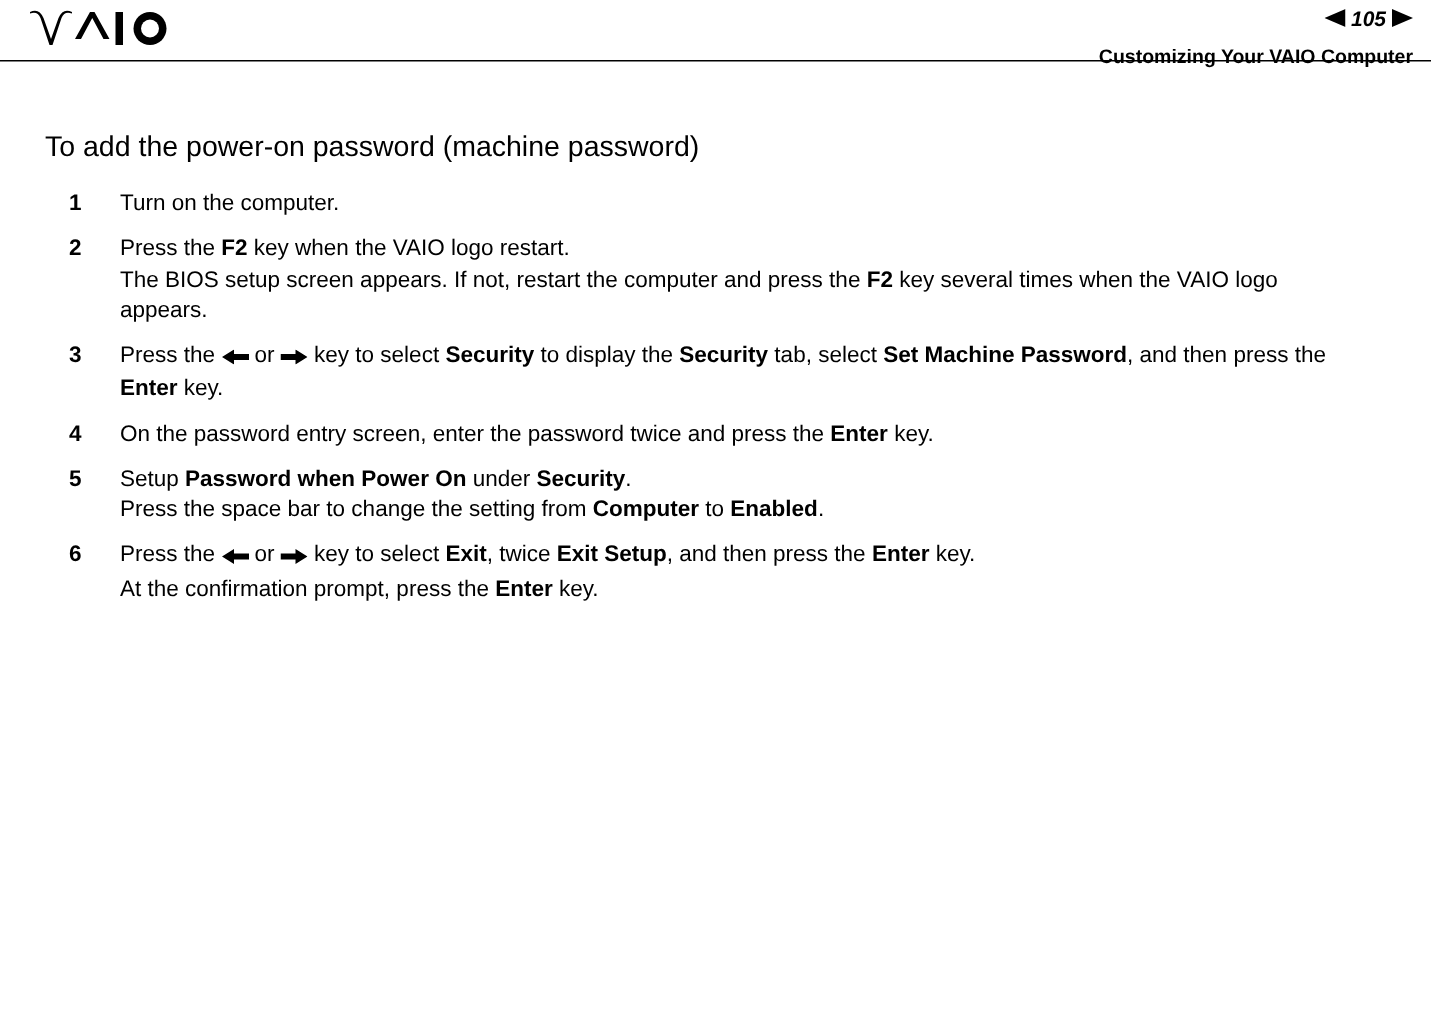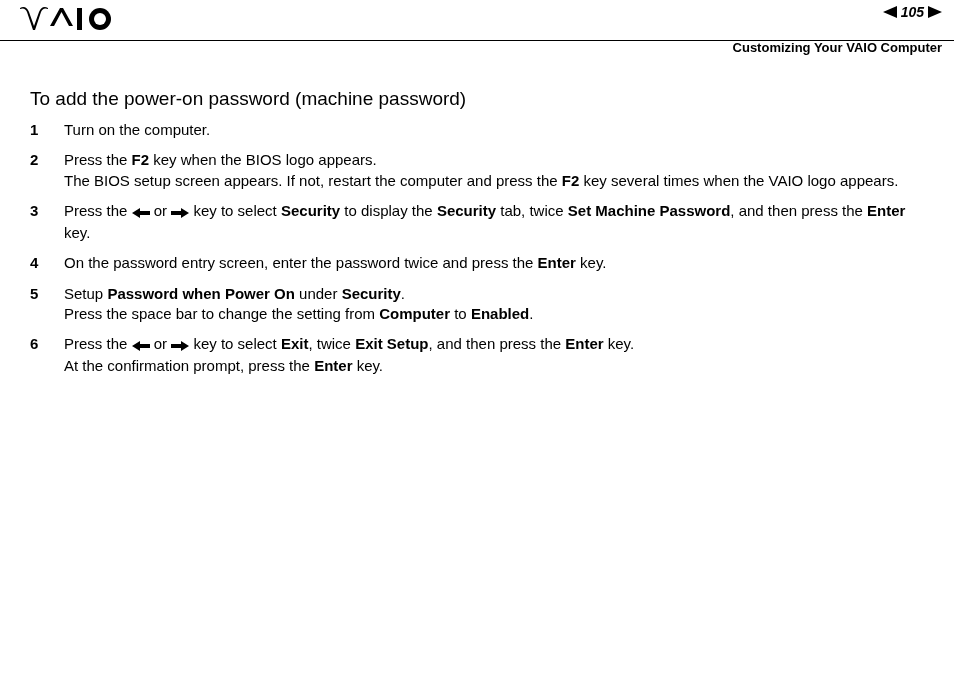--- a/index.html
+++ b/index.html
@@ -2,24 +2,24 @@
 <html><head>
 <meta charset="utf-8">
 <style>
   html,body{margin:0;padding:0;background:#fff;font-family:Arial,Helvetica,sans-serif;color:#000}
   .page{width:954px;height:674px;position:relative;box-sizing:border-box}
   .hdr{position:absolute;top:0;left:0;right:0;height:40px;border-bottom:1px solid #000}
   .logo{position:absolute;left:20px;top:6px}
   .hdr-right{position:absolute;right:12px;top:4px;text-align:right}
   .pager{display:inline-flex;align-items:center;gap:4px;font-weight:bold;font-style:italic;font-size:14px;color:#000}
   .pager svg{display:block}
-  .subtitle{font-weight:bold;font-size:13px;margin-top:18px}
+  .subtitle{font-weight:bold;font-size:13px;margin-top:7px}
   .content{position:absolute;top:88px;left:30px;right:24px}
   .heading{color:#000000;font-size:19px;margin:0 0 10px 0;font-weight:normal}
-  ol.steps{list-style:none;margin:0;padding:0;counter-reset:step}
+  ol.steps{list-style:none;margin:16px;padding:0;counter-reset:step}
   ol.steps>li{counter-increment:step;position:relative;padding-left:34px;font-size:15px;line-height:1.35;margin-bottom:10px}
   ol.steps>li::before{content:counter(step);position:absolute;left:0;top:0;font-weight:bold;font-size:15px;width:24px;text-align:left}
   .b{font-weight:bold}
   .arrow-inline{display:inline-block;vertical-align:-2px}
 </style>
 </head>
 <body>
 
 <div class="page">
 
@@ -56,30 +56,30 @@
   <div class="content">
     <h2 class="heading">To add the power-on password (machine password)</h2>
 
     <ol class="steps">
 
       <li>
         <span>Turn on the computer.</span>
       </li>
 
       <li>
-        <span>Press the </span><span class="b">F2</span><span> key when the BIOS logo appears.</span><br>
+        <span>Press the </span><span class="b">F2</span><span> key when the VAIO logo restart.</span><br>
         <span>The BIOS setup screen appears. If not, restart the computer and press the </span><span class="b">F2</span><span> key several times when the VAIO logo appears.</span>
       </li>
 
       <li>
         <span>Press the </span><span class="arrow-inline"><svg width="18" height="10" viewBox="0 0 18 10">
               <polygon points="0,5 8,0 8,3 18,3 18,7 8,7 8,10" fill="#000"></polygon>
             </svg></span><span> or </span><span class="arrow-inline"><svg width="18" height="10" viewBox="0 0 18 10">
               <polygon points="18,5 10,0 10,3 0,3 0,7 10,7 10,10" fill="#000"></polygon>
-            </svg></span><span> key to select </span><span class="b">Security</span><span> to display the </span><span class="b">Security</span><span> tab, twice </span><span class="b">Set Machine Password</span><span>, and then press the </span><span class="b">Enter</span><span> key.</span>
+            </svg></span><span> key to select </span><span class="b">Security</span><span> to display the </span><span class="b">Security</span><span> tab, select </span><span class="b">Set Machine Password</span><span>, and then press the </span><span class="b">Enter</span><span> key.</span>
       </li>
 
       <li>
         <span>On the password entry screen, enter the password twice and press the </span><span class="b">Enter</span><span> key.</span><br>
       </li>
 
       <li>
         <span>Setup </span><span class="b">Password when Power On</span><span> under </span><span class="b">Security</span><span>.</span><br>
         <span>Press the space bar to change the setting from </span><span class="b">Computer</span><span> to </span><span class="b">Enabled</span><span>.</span>
       </li>

